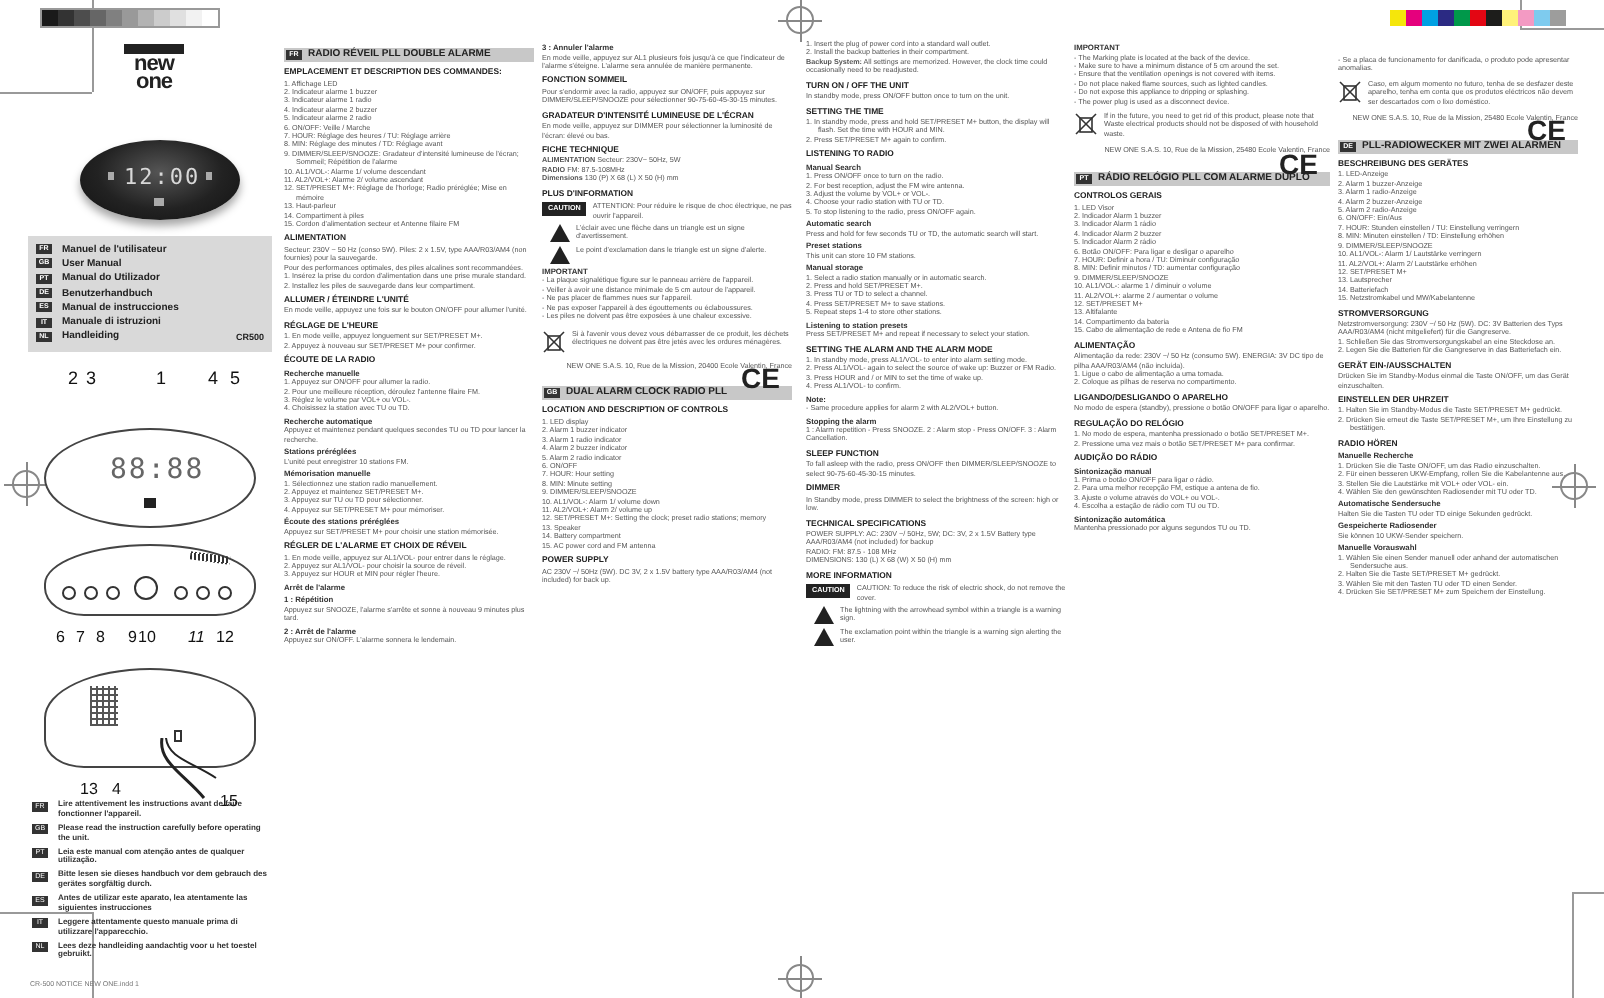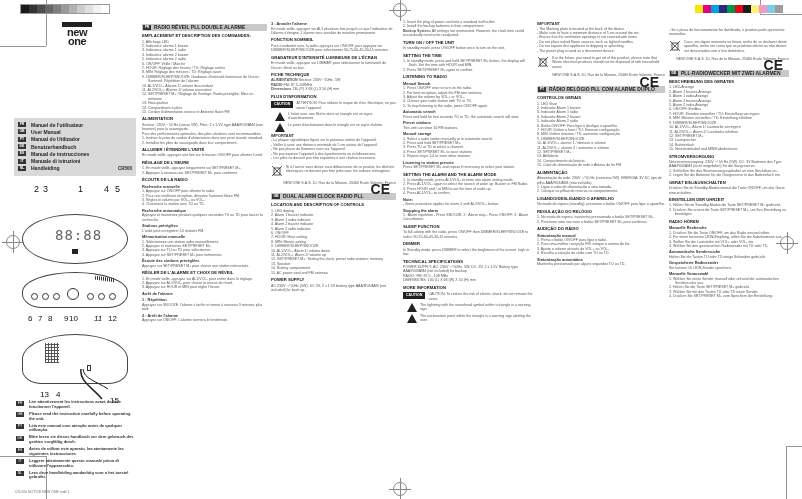--- a/index.html
+++ b/index.html
@@ -106,20 +106,26 @@
       <span style="background: rgb(243, 154, 195);"></span>
       <span style="background: rgb(126, 203, 238);"></span>
       <span style="background: rgb(157, 157, 156);"></span>
     </div>
 
   <div class="cover">
     <div class="logo">
       <div class="bar"></div>
       <div class="t1">new</div>
       <div class="t2">one</div>
+    </div>
+    <div class="clock-photo">
+      <span class="dotL"></span>
+      <span class="lcd">12:00</span>
+      <span class="dotR"></span>
+      <span class="brand"></span>
     </div>
     <div class="lang-box" id="lang-box">
         <div class="lang-row">
           <span class="flag">FR</span>
           <span>Manuel de l'utilisateur</span>
         </div>
         <div class="lang-row">
           <span class="flag">GB</span>
           <span>User Manual</span>
         </div>

